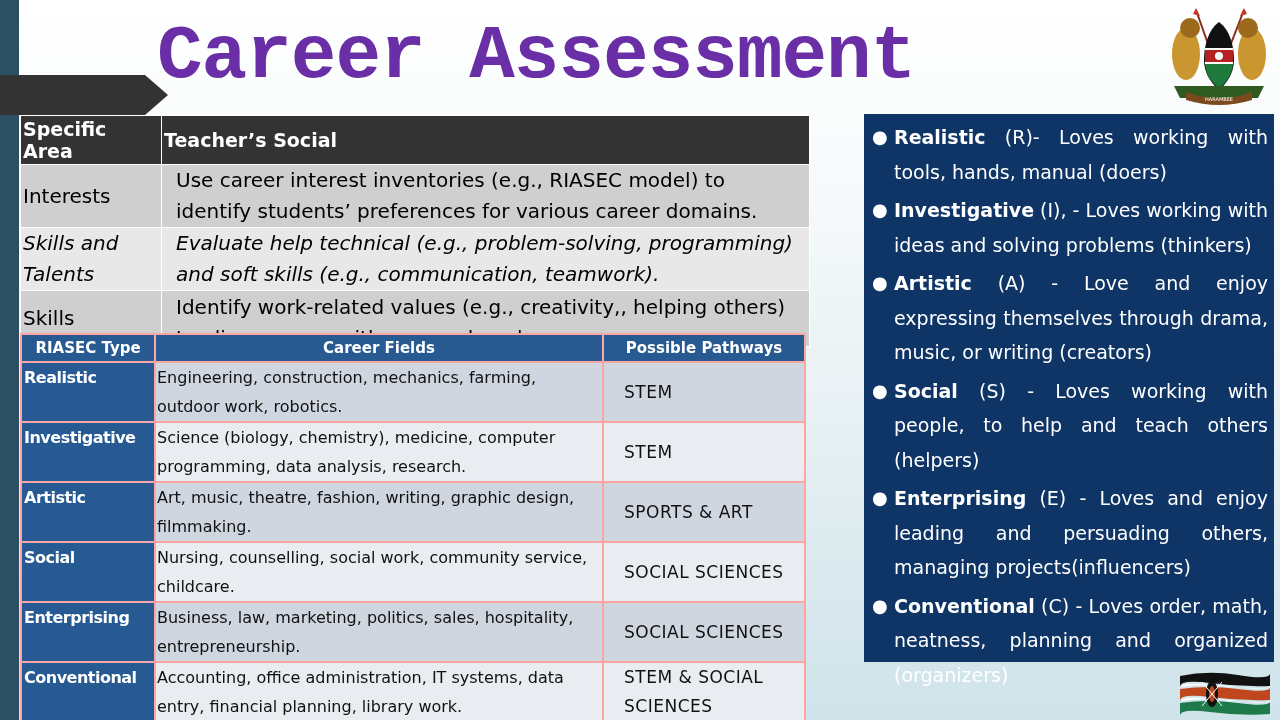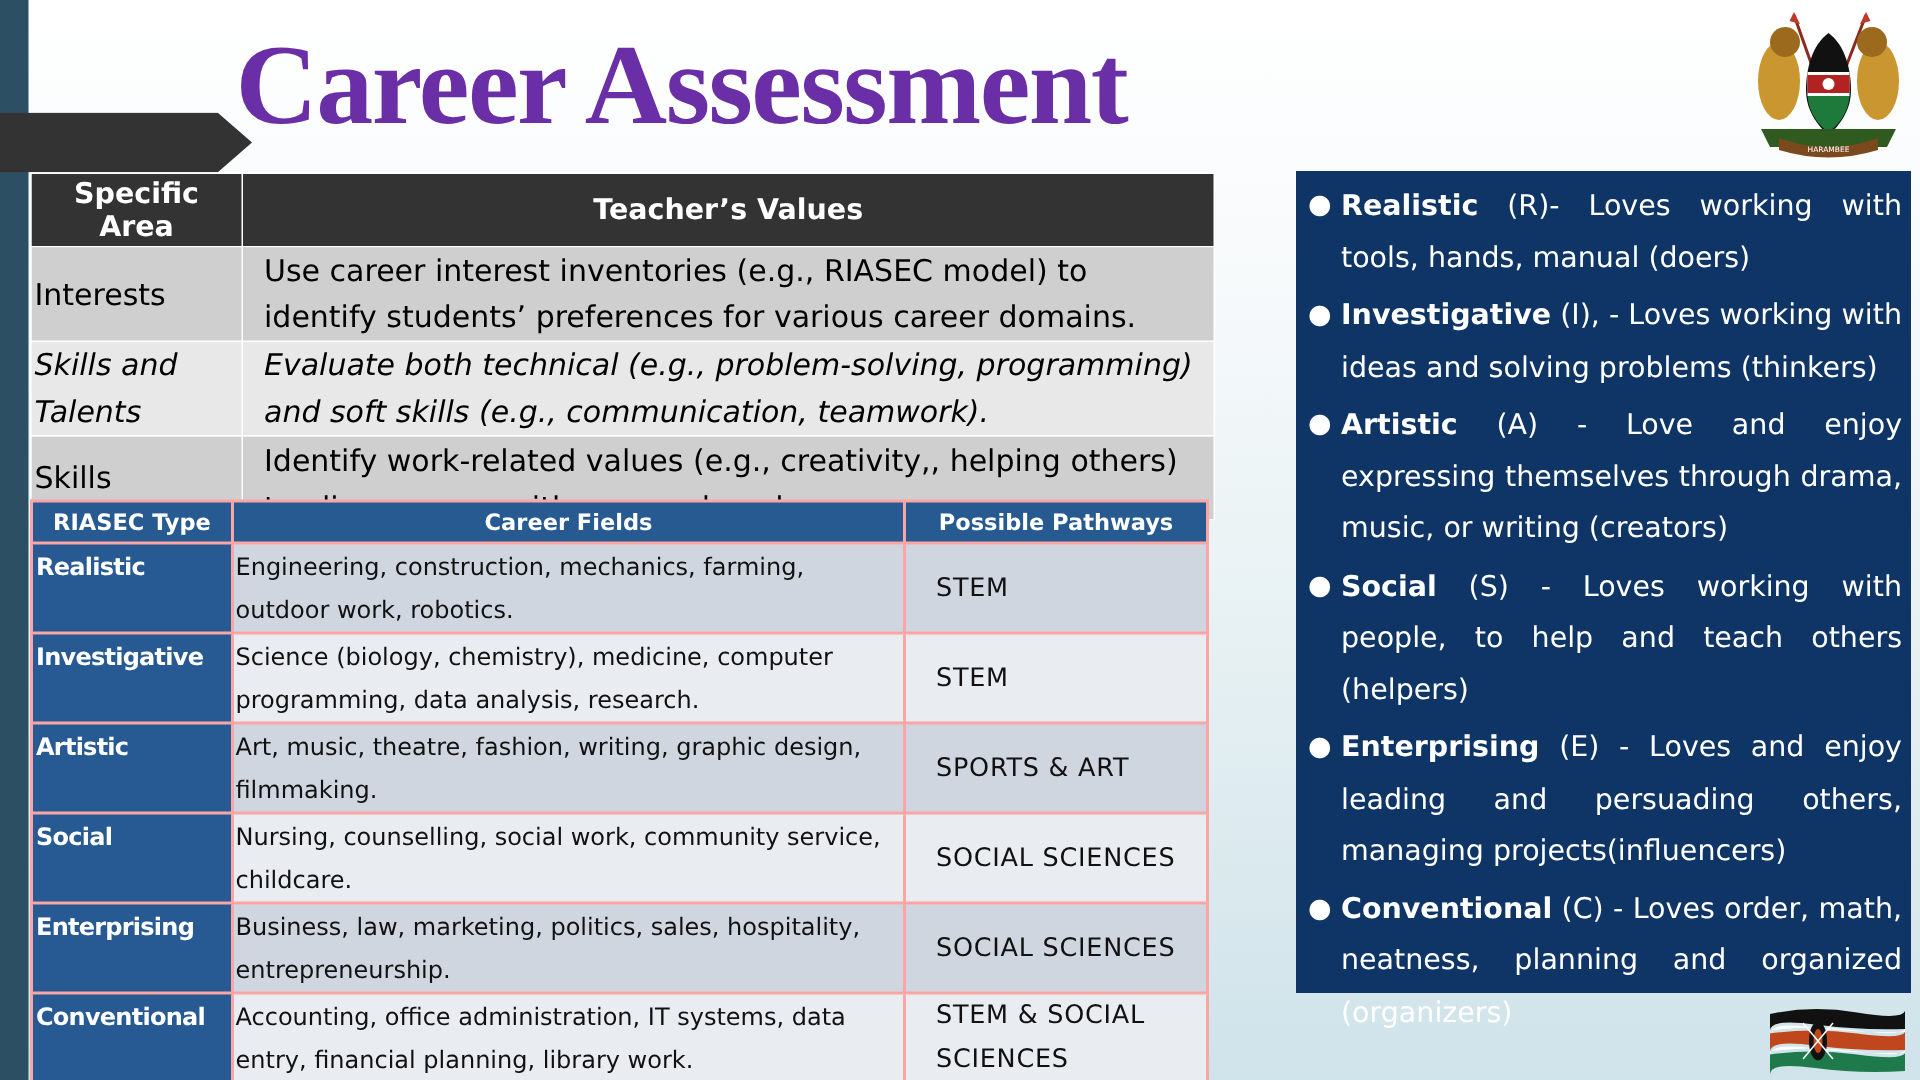--- a/index.html
+++ b/index.html
@@ -11,34 +11,34 @@
   }
   .left-bar {
     position:absolute; left:0; top:0; width:19px; height:720px; background:#2d4f63;
   }
   .arrow-band {
     position:absolute; left:0; top:75px; width:168px; height:40px; background:#333333;
     clip-path: polygon(0 0, 145px 0, 168px 20px, 145px 40px, 0 40px);
   }
   .title {
     position:absolute; left:157px; top:14px;
-    font-family: Liberation Serif, serif;
+    font-family: Liberation Mono, monospace;
     font-size:76px; color:#6a2fa6; letter-spacing:-1px; line-height:86px;
   }
   .emblem { position:absolute; left:1160px; top:2px; width:118px; height:104px; }
   .flag { position:absolute; left:1178px; top:670px; width:94px; height:48px; }
 
   
   .t1 {
     position:absolute; left:20px; top:115px; width:790px;
     border-collapse:collapse; table-layout:fixed;
     font-family: "DejaVu Sans", sans-serif;
   }
   .t1 th, .t1 td { border:1px solid #ffffff; color:#000; vertical-align:middle; }
-  .t1 th { background:#333333; color:#fff; font-weight:bold; font-size:19px; text-align:center; padding:2px 2px; height:38px; }
+  .t1 th { background:#333333; color:#fff; font-weight:bold; font-size:19px; text-align:left; padding:2px 2px; height:38px; }
   .t1 td { font-size:20px; line-height:31px; }
   .t1 td.area { padding-left:2px;margin-top:18px; }
   .t1 td.action { padding-left:14px; padding-right:4px; }
   .t1 tr.r0 td { background:#cfcfcf; height:62px; }
   .t1 tr.r1 td { background:#e8e8e8; height:62px;font-style:italic; }
   .t1 tr.r2 td { background:#cfcfcf; height:56px; }
   .t1 .clip { overflow:hidden; height:54px; }
 
   
   .t2 {
@@ -97,31 +97,31 @@
 </svg>
 
 <table class="t1">
   <colgroup>
       <col style="width:141px">
       <col>
     </colgroup>
   <thead>
     <tr>
       <th>Specific Area</th>
-      <th>Teacher’s Values</th>
+      <th>Teacher’s Social</th>
     </tr>
   </thead>
   <tbody>
     <tr class="r0">
       <td class="area">Interests</td>
       <td class="action">Use career interest inventories (e.g., RIASEC model) to identify students’ preferences for various career domains.</td>
     </tr>
     <tr class="r1">
       <td class="area">Skills and Talents</td>
-      <td class="action">Evaluate both technical (e.g., problem-solving, programming) and soft skills (e.g., communication, teamwork).</td>
+      <td class="action">Evaluate help technical (e.g., problem-solving, programming) and soft skills (e.g., communication, teamwork).</td>
     </tr>
     <tr class="r2">
       <td class="area">Skills</td>
       <td class="action">
           <div class="clip">Identify work-related values (e.g., creativity,, helping others) to align careers with personal goals.</div>
         </td>
     </tr>
   </tbody>
 </table>
 

